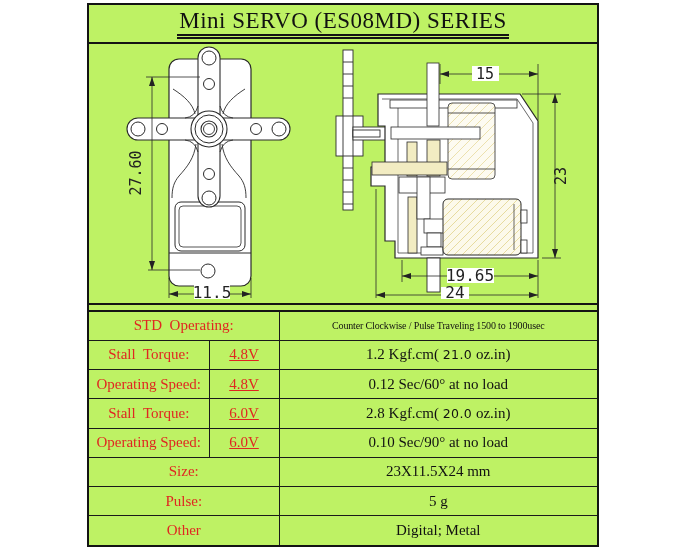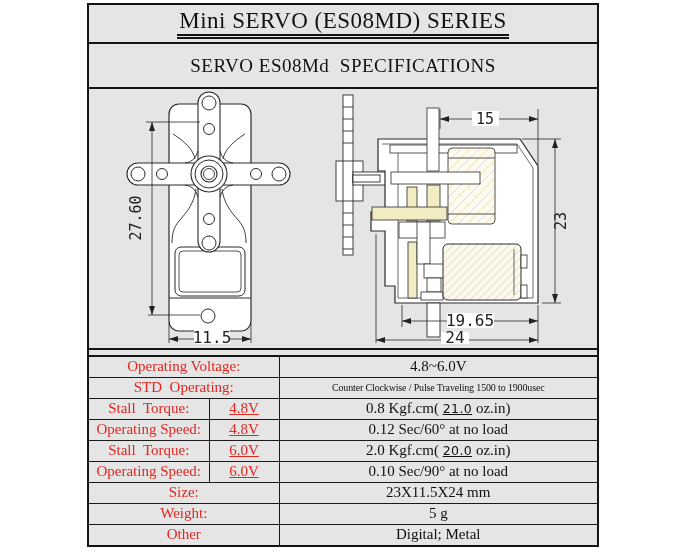--- a/index.html
+++ b/index.html
@@ -1,49 +1,46 @@
 <!DOCTYPE html>
 <html><head>
 <meta charset="utf-8">
 <style>
   html,body{margin:0;padding:0;background:#ffffff;}
   body{width:680px;height:550px;position:relative;font-family:"Liberation Serif",serif;color:#111;}
-  .frame{position:absolute;left:87px;top:3px;width:512px;height:544px;border:2px solid #141414;box-sizing:border-box;display:flex;flex-direction:column;background:#e5e5e5;}
+  .frame{position:absolute;left:87px;top:3px;width:512px;height:544px;border:2px solid #141414;box-sizing:border-box;display:flex;flex-direction:column;background:#bef264;}
   .title-row{height:37px;border-bottom:2px solid #141414;display:flex;align-items:center;justify-content:center;flex:0 0 auto;}
   .title-row .title{font-size:23px;letter-spacing:.5px;border-bottom:5px double #141414;padding:0 2px 0 2px;line-height:1.1;white-space:pre;}
   .subtitle-row{height:43px;border-bottom:2px solid #141414;display:flex;align-items:center;justify-content:center;flex:0 0 auto;}
   .subtitle-row .subtitle{font-size:19px;letter-spacing:.5px;white-space:pre;}
   .drawing-row{height:259px;border-bottom:2px solid #141414;flex:0 0 auto;position:relative;overflow:hidden;}
   .gap-row{height:5px;flex:0 0 auto;}
   .table-wrap{flex:1 1 auto;}
   table.spec{width:100%;height:100%;border-collapse:collapse;table-layout:fixed;border-top:2px solid #141414;}
   table.spec td{border:1.5px solid #1a1a1a;padding:0;text-align:center;vertical-align:middle;white-space:pre;overflow:hidden;line-height:1;}
   table.spec td:first-child{border-left:none;}
   table.spec td:last-child{border-right:none;}
   table.spec tr:last-child td{border-bottom:none;margin-left:34px;}
   table.spec tr{height:10%;}
   .lbl{color:#e02721;font-size:15px;}
   .volt{color:#e02721;font-size:15px;text-decoration:underline;}
   .val{color:#111;font-size:15px;}
   .val-long{font-size:10px;letter-spacing:-0.15px;}
-  .num-sans{font-family:"DejaVu Sans",sans-serif;font-size:12.5px;letter-spacing:.4px;text-decoration:underline;}
+  .num-sans{font-family:"DejaVu Sans",sans-serif;font-size:12.5px;letter-spacing:.4px;}
   svg text{font-family:"DejaVu Sans Mono",monospace;fill:#222;}
 </style>
 </head>
 <body>
 
 <div class="frame">
 
   <div class="title-row">
     <span class="title">Mini SERVO (ES08MD) SERIES</span>
   </div>
 
-  <div class="subtitle-row">
-    <span class="subtitle">SERVO ES08Md  SPECIFICATIONS</span>
-  </div>
 
   <div class="drawing-row">
     <svg width="506" height="255" viewBox="0 0 506 255">
       <defs>
         <pattern id="hatch" patternUnits="userSpaceOnUse" width="8" height="8">
           <rect width="8" height="8" fill="#fcf9ea"></rect>
           <path d="M0,8 L8,0" stroke="#e7db9f" stroke-width="1"></path>
         </pattern>
         <pattern id="hatchLight" patternUnits="userSpaceOnUse" width="9" height="9">
           <rect width="9" height="9" fill="#fdfbf1"></rect>
@@ -210,53 +207,49 @@
 
   <div class="table-wrap">
     <table class="spec">
       <colgroup>
           <col style="width:120px">
           <col style="width:70px">
           <col>
         </colgroup>
       <tbody>
         <tr>
-          <td colspan="2" class="lbl">Operating Voltage:</td>
-          <td class="val">4.8~6.0V</td>
-        </tr>
-        <tr>
           <td colspan="2" class="lbl">STD  Operating:</td>
           <td class="val val-long">Counter Clockwise / Pulse Traveling 1500 to 1900usec</td>
         </tr>
         <tr>
           <td class="lbl">Stall  Torque:</td>
           <td class="volt">4.8V</td>
-          <td class="val"><span>0.8 Kgf.cm( </span><span class="num-sans">21.0</span><span> oz.in)</span></td>
+          <td class="val"><span>1.2 Kgf.cm( </span><span class="num-sans">21.0</span><span> oz.in)</span></td>
         </tr>
         <tr>
           <td class="lbl">Operating Speed:</td>
           <td class="volt">4.8V</td>
           <td class="val">0.12 Sec/60° at no load</td>
         </tr>
         <tr>
           <td class="lbl">Stall  Torque:</td>
           <td class="volt">6.0V</td>
-          <td class="val"><span>2.0 Kgf.cm( </span><span class="num-sans">20.0</span><span> oz.in)</span></td>
+          <td class="val"><span>2.8 Kgf.cm( </span><span class="num-sans">20.0</span><span> oz.in)</span></td>
         </tr>
         <tr>
           <td class="lbl">Operating Speed:</td>
           <td class="volt">6.0V</td>
           <td class="val">0.10 Sec/90° at no load</td>
         </tr>
         <tr>
           <td colspan="2" class="lbl">Size:</td>
           <td class="val">23X11.5X24 mm</td>
         </tr>
         <tr>
-          <td colspan="2" class="lbl">Weight:</td>
+          <td colspan="2" class="lbl">Pulse:</td>
           <td class="val">5 g</td>
         </tr>
         <tr>
           <td colspan="2" class="lbl">Other</td>
           <td class="val">Digital; Metal</td>
         </tr>
       </tbody>
     </table>
   </div>
 

